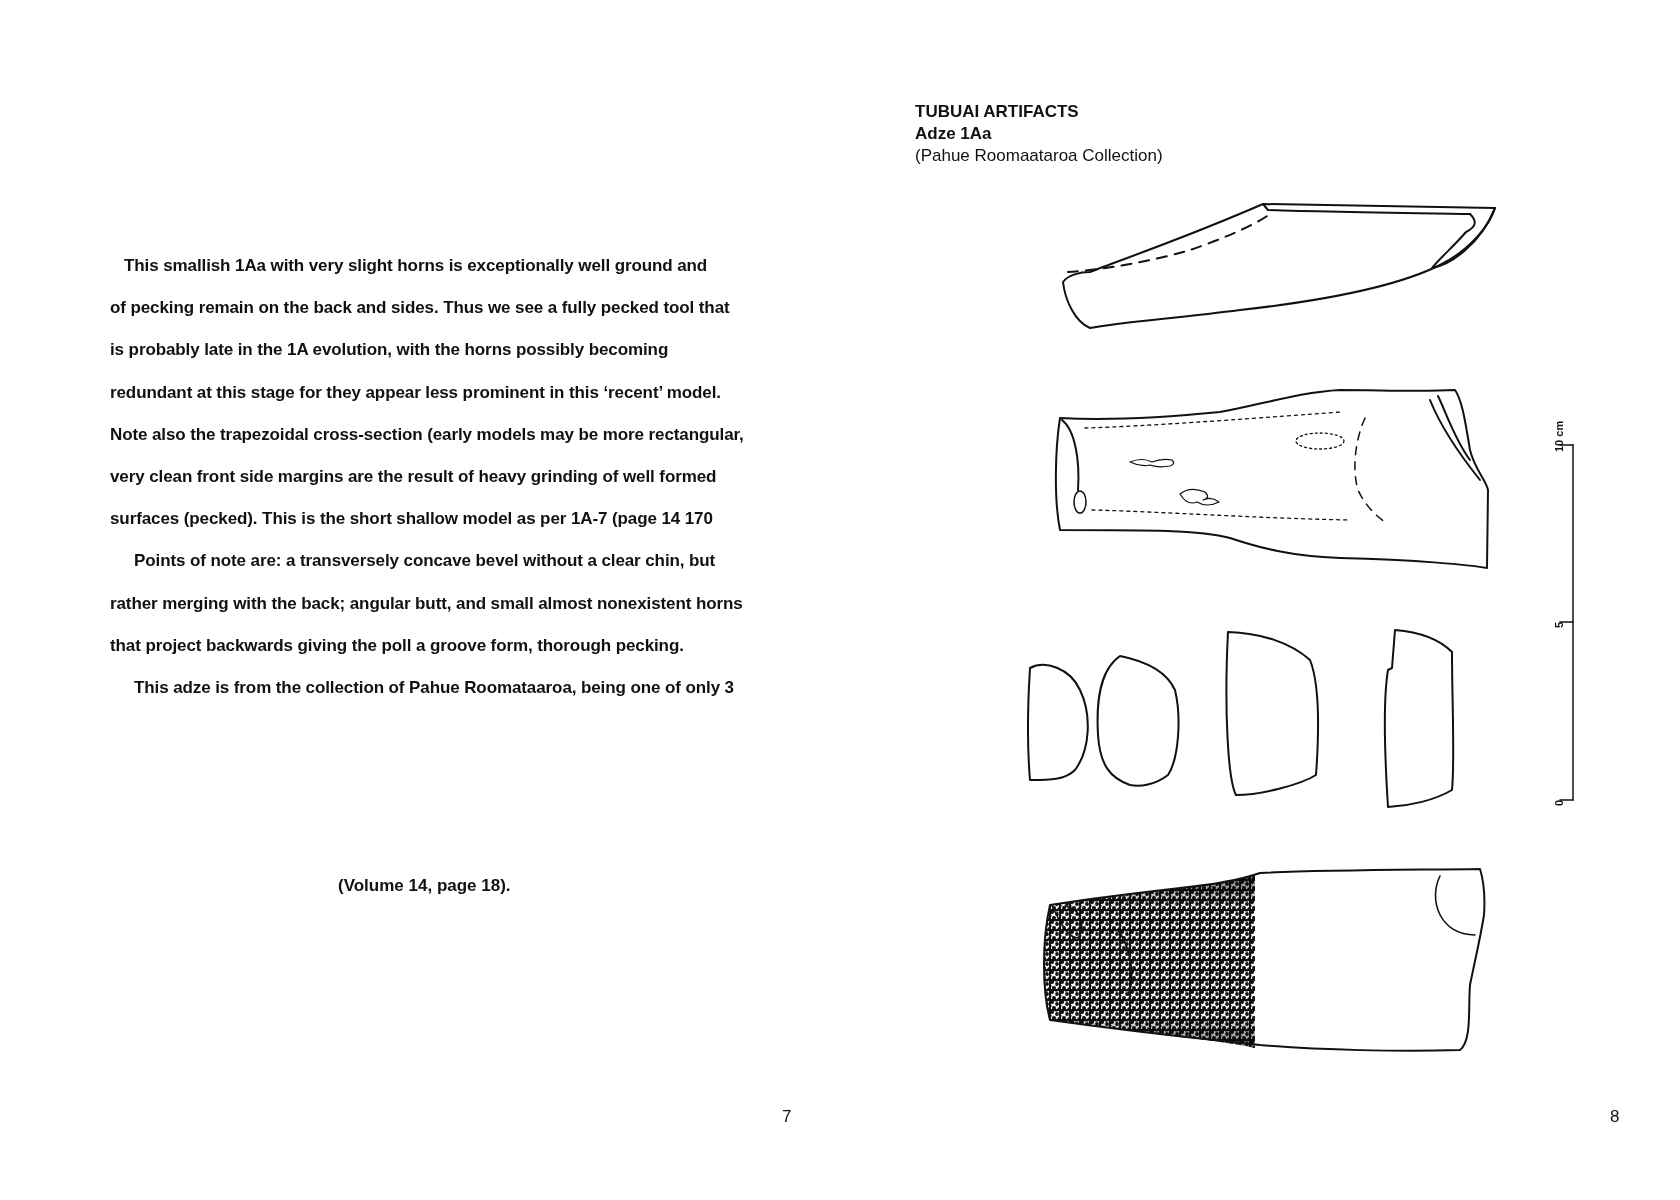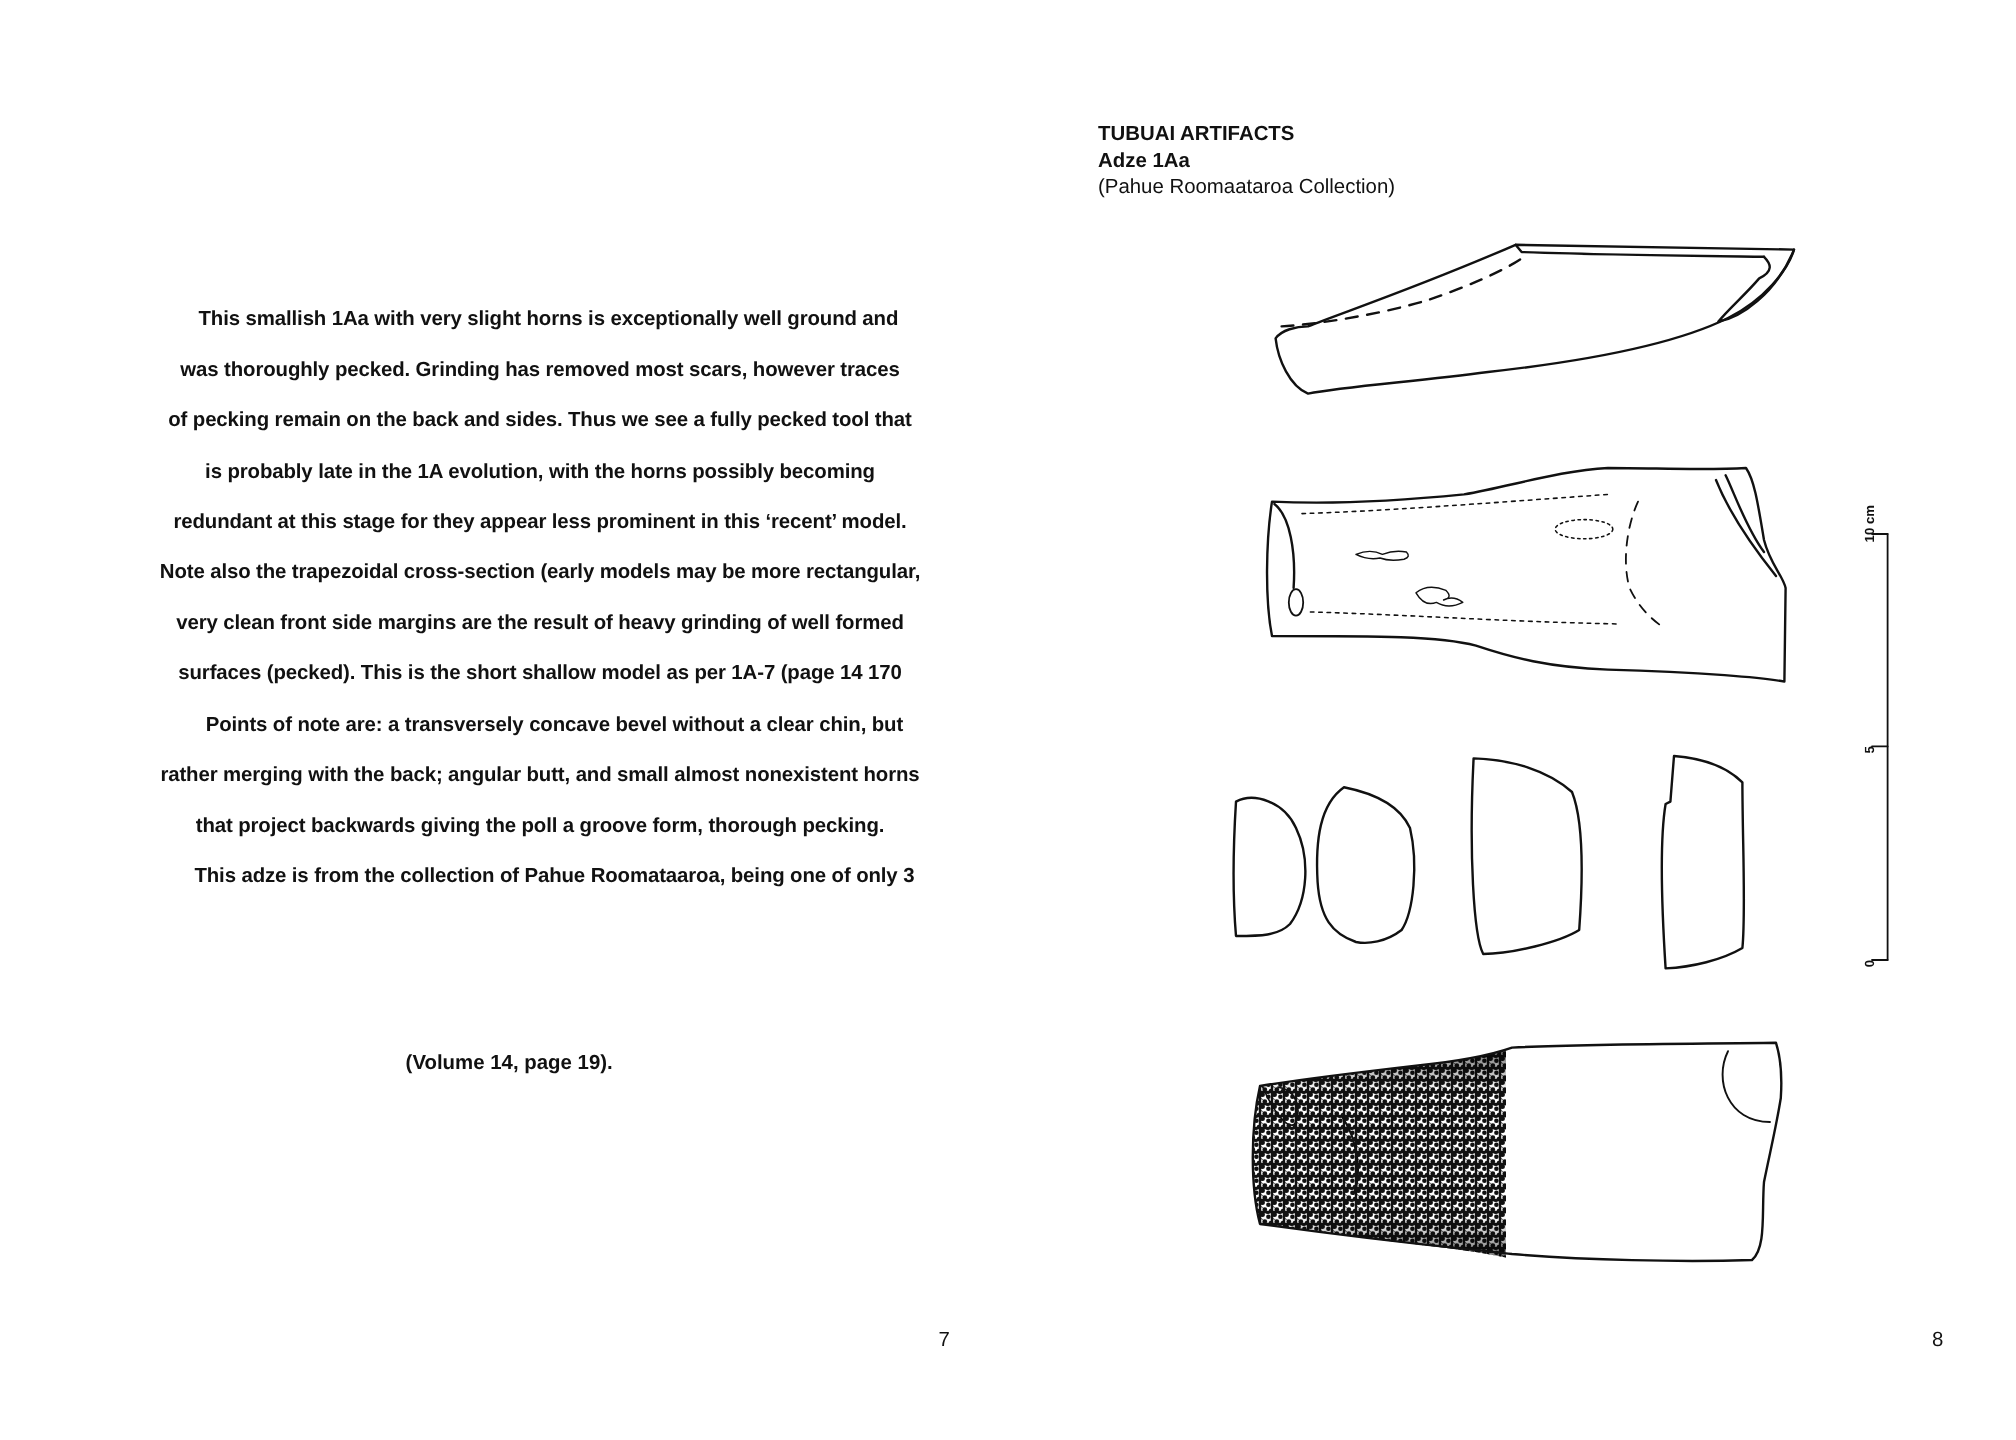--- a/index.html
+++ b/index.html
@@ -13,21 +13,21 @@
       position: relative;
       overflow: hidden;
       font-family: "Liberation Sans", sans-serif;
       color: #111111;
     }
     .page {
       position: absolute;
       top: 0;
       height: 850px;
     }
-    .page-left { left: 0; width: 840px; text-align: center; }
+    .page-left { left: 0; width: 840px; }
     .page-right { left: 840px; width: 840px; }
 
     .body-text {
       position: absolute;
       left: 110px;
       top: 255px;
       width: 680px;
       font-size: 17px;
       font-weight: bold;
       letter-spacing: -0.1px;
@@ -79,33 +79,32 @@
       transform-origin: left top;
       white-space: nowrap;
     }
   </style>
 </head>
 <body>
 
 <div class="page page-left">
   <div class="body-text">
     <div class="line indent-a">This smallish 1Aa with very slight horns is exceptionally  well ground and</div>
-    <div class="line">was thoroughly  pecked. Grinding has removed most scars, however traces</div>
     <div class="line">of pecking remain on the back and sides. Thus we see a fully pecked tool that</div>
     <div class="line">is probably late in the 1A evolution, with the horns possibly becoming</div>
     <div class="line">redundant at this stage for they appear less  prominent in this ‘recent’ model.</div>
     <div class="line">Note also the trapezoidal cross-section (early models may be more rectangular,</div>
     <div class="line">very clean front side margins are the result of heavy grinding of well formed</div>
     <div class="line">surfaces (pecked). This is the short shallow model as per 1A-7 (page 14 170</div>
     <div class="line indent-b">Points of note are: a transversely concave bevel without a clear chin, but</div>
     <div class="line">rather merging with the back; angular butt, and small almost nonexistent horns</div>
     <div class="line">that project backwards giving the poll a groove form, thorough pecking.</div>
     <div class="line indent-b">This adze is from the collection of Pahue Roomataaroa,  being one of only 3</div>
   </div>
-  <div class="citation">(Volume 14, page 19).</div>
+  <div class="citation">(Volume 14, page 18).</div>
   <div class="page-number">7</div>
 </div>
 
 <div class="page page-right">
   <div class="heading-block">
     <div class="h1">TUBUAI ARTIFACTS</div>
     <div class="h2">Adze 1Aa</div>
     <div class="h3">(Pahue Roomaataroa Collection)</div>
   </div>
 

